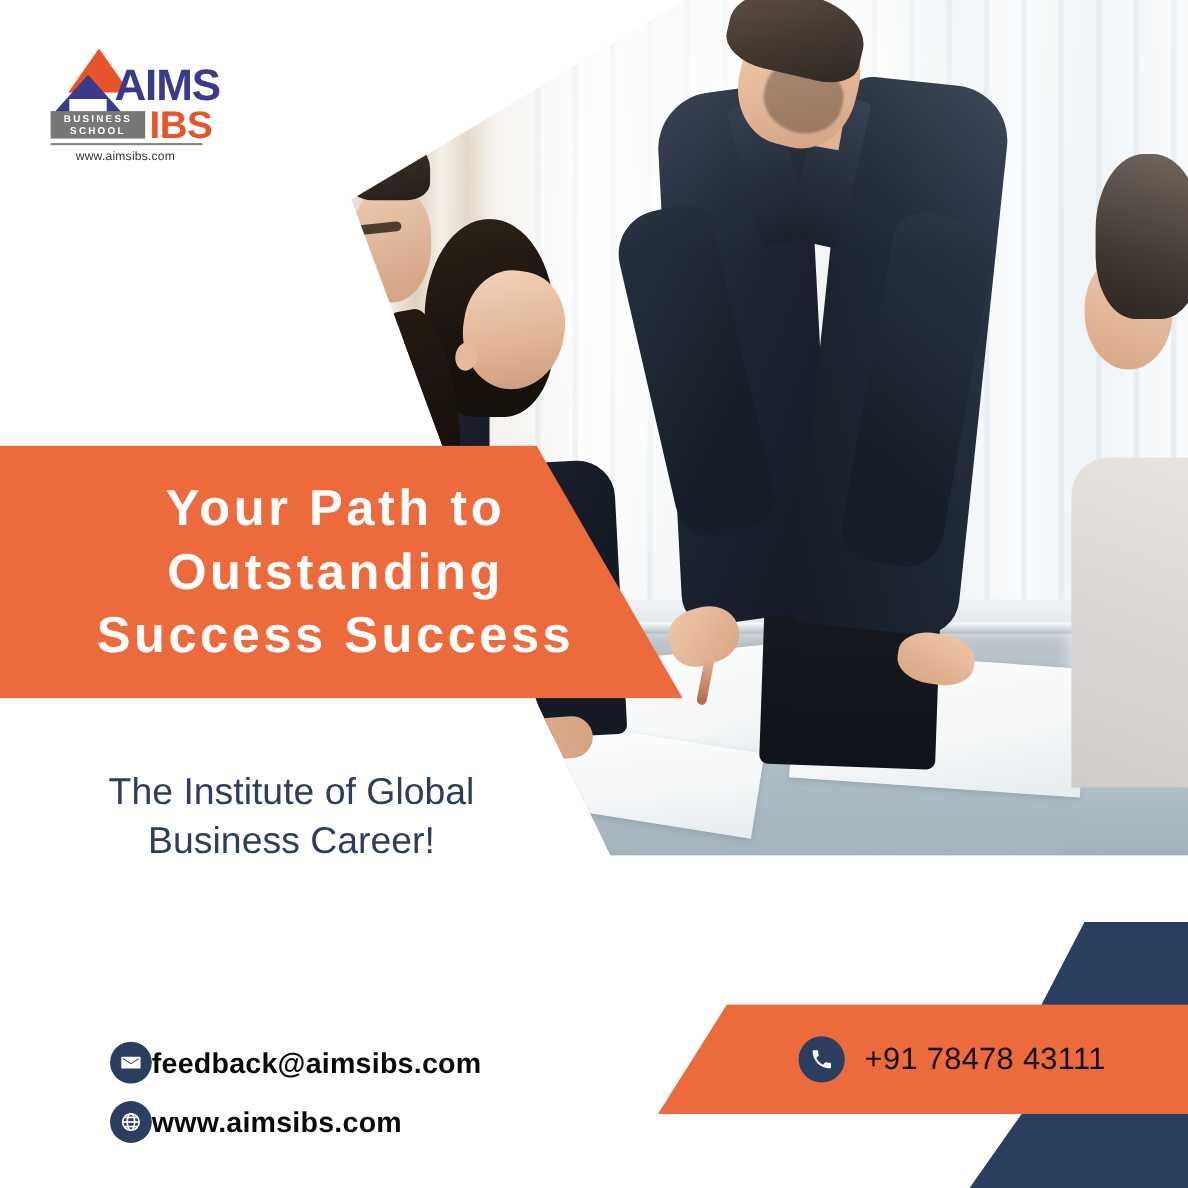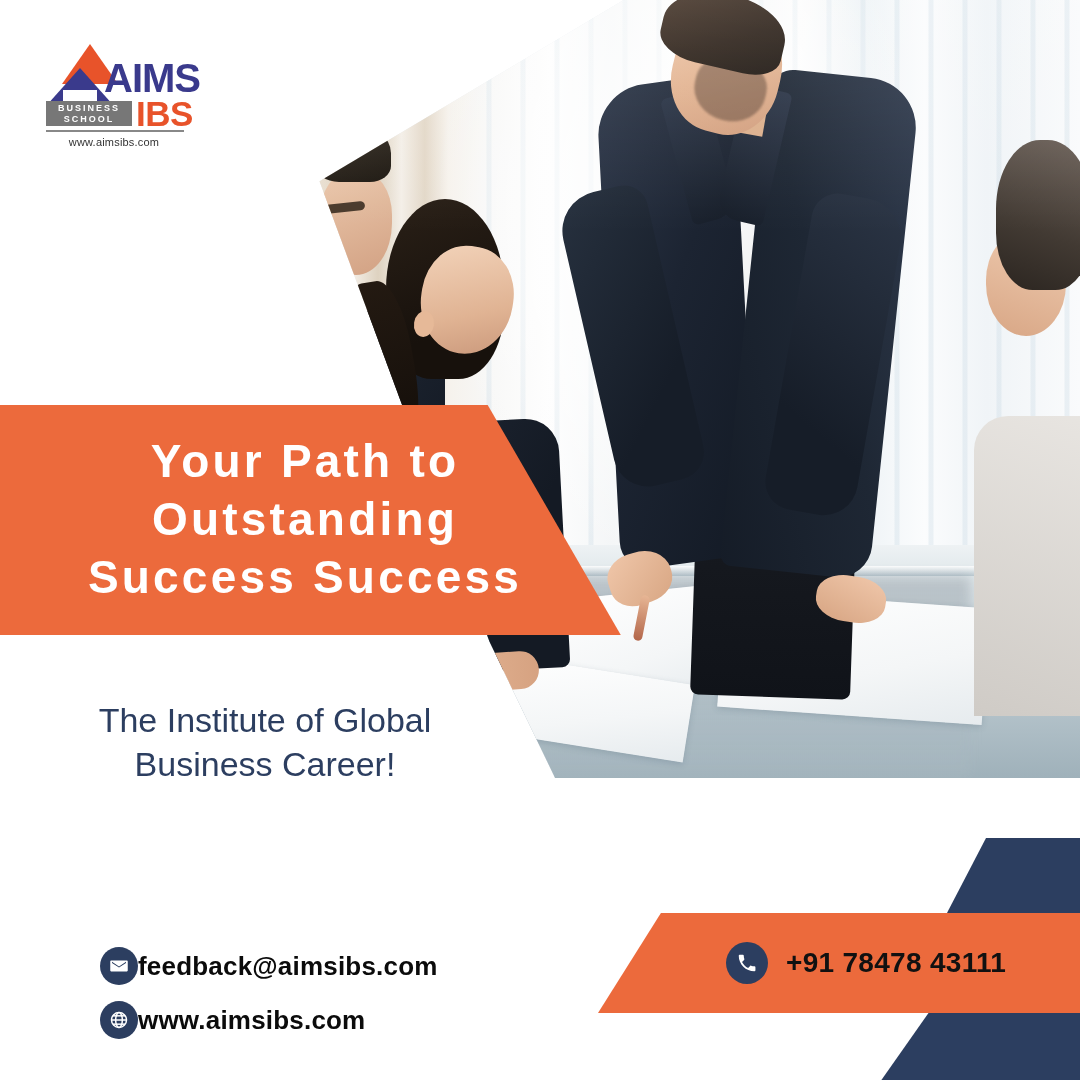--- a/index.html
+++ b/index.html
@@ -397,21 +397,21 @@
     display:flex; align-items:center;
   }
   .phone-inner { display:flex; align-items:center; gap:18px; margin-left:128px; }
   .phone-circle {
     width:42px; height:42px; border-radius:50%;
     background:#2c3e60;
     display:flex; align-items:center; justify-content:center;
     flex:0 0 auto;
   }
   .phone-number {
-    font-size:28px; font-weight:bold; color:#111111;
+    font-size:28px; font-weight:normal; color:#111111;
     letter-spacing:0.3px; white-space:nowrap;
   }
 
   
   .join-btn {
     position:absolute;
     left:176px; top:880px;
     width:148px; height:46px;
     background:#2c3e60;
     border-radius:23px;

